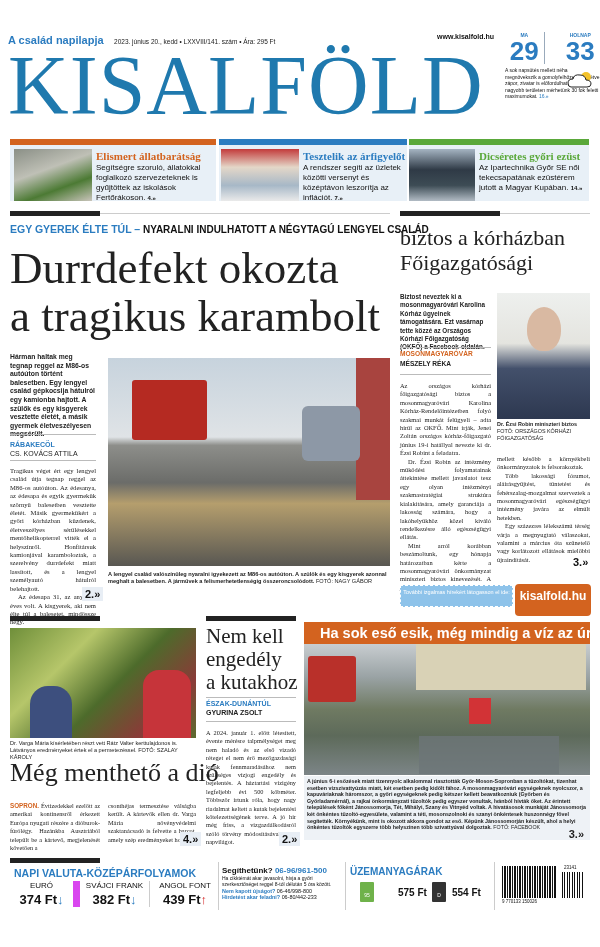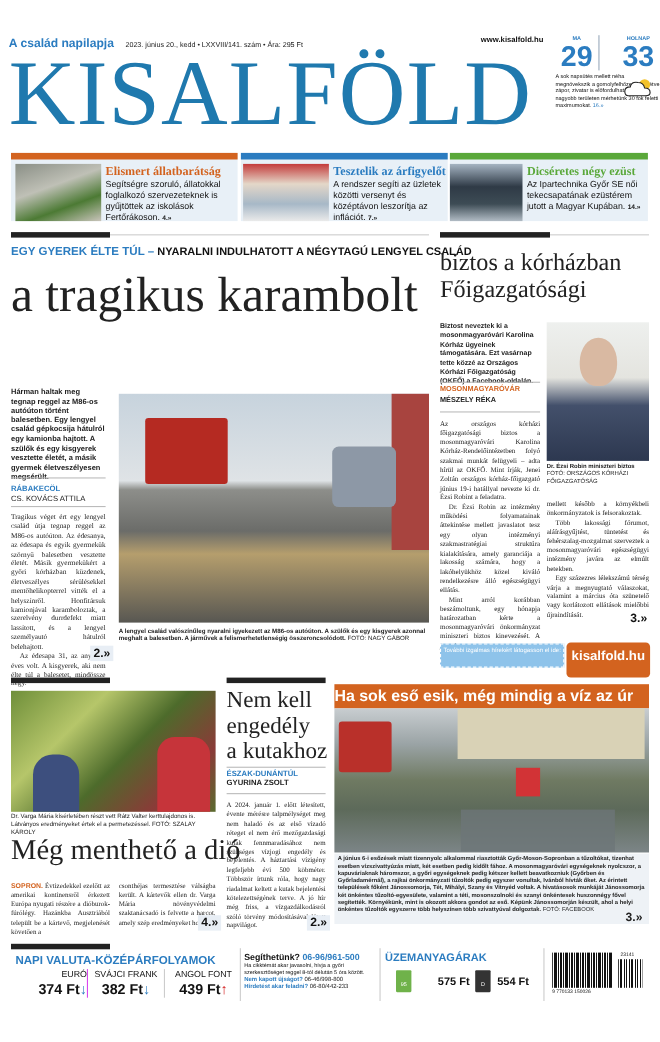--- a/index.html
+++ b/index.html
@@ -74,30 +74,31 @@
 </div>
 <div class="abs teaser" style="left:219px;width:188px;">
   <div class="bar" style="background:#2b7cc0;"></div>
   <div class="photo" style="left:2px;background:linear-gradient(180deg,#c33b3b,#e4d7c8 35%,#a7b8c7 70%,#eaeaea);"></div>
   <div class="t-title" style="color:#2b7cc0;left:84px;">Tesztelik az árfigyelőt</div>
   <div class="t-text" style="left:84px;"><span>A rendszer segíti az üzletek közötti versenyt és középtávon leszorítja az inflációt.</span> <b style="font-size:6px">7.»</b></div>
 </div>
 <div class="abs teaser" style="left:409px;width:180px;">
   <div class="bar" style="background:#5aa83a;"></div>
   <div class="photo" style="left:0;width:66px;background:linear-gradient(180deg,#a5b4c2,#2f3a46 40%,#3d4c55 70%,#b1bbc4);"></div>
-  <div class="t-title" style="color:#5aa83a;left:70px;">Dicséretes négy ezüst</div>
+  <div class="t-title" style="color:#5aa83a;left:70px;">Dicséretes győri ezüst</div>
   <div class="t-text" style="left:70px;"><span>Az Ipartechnika Győr SE női tekecsapatának ezüstérem jutott a Magyar Kupában.</span> <b style="font-size:6px">14.»</b></div>
 </div>
 
 <div class="abs rule" style="left:10px;top:211px;width:90px;"></div>
 <div class="abs hr" style="left:100px;top:213px;width:290px;background:#ccc;"></div>
 <div class="abs kicker" style="left:10px;top:223px;width:385px;white-space:nowrap;">
   <span class="blue">EGY GYEREK ÉLTE TÚL –</span><span style="font-size:10px;"> NYARALNI INDULHATOTT A NÉGYTAGÚ LENGYEL CSALÁD</span>
 </div>
 <div class="abs headline" style="left:10px;top:244px;font-size:45px;line-height:48px;white-space:nowrap;">
+  <div>Durrdefekt okozta</div>
   <div>a tragikus karambolt</div>
 </div>
 
 <div class="abs lead" style="left:10px;top:353px;width:86px;">Hárman haltak meg tegnap reggel az M86-os autóúton történt balesetben. Egy lengyel család gépkocsija hátulról egy kamionba hajtott. A szülők és egy kisgyerek vesztette életét, a másik gyermek életveszélyesen megsérült.</div>
 <div class="abs hr" style="left:10px;top:434px;width:86px;"></div>
 <div class="abs byline-loc" style="left:10px;top:441px;">RÁBAKECÖL</div>
 <div class="abs byline-name" style="left:10px;top:450px;">CS. KOVÁCS ATTILA</div>
 <div class="abs hr" style="left:10px;top:460px;width:86px;"></div>
 <div class="abs body" style="left:10px;top:467px;width:86px;">
   <p>Tragikus véget ért egy lengyel család útja tegnap reggel az M86-os autóúton. Az édesanya, az édesapa és egyik gyermekük szörnyű balesetben vesztette életét. Másik gyermekükért a győri kórházban küzdenek, életveszélyes sérülésekkel mentőhelikopterrel vitték el a helyszínről. Honfitársuk kamionjával karamboloztak, a szerelvény durrdefekt miatt lassított, és a lengyel személyautó hátulról belehajtott.</p>
@@ -168,36 +169,36 @@
   <div>engedély</div>
   <div>a kutakhoz</div>
 </div>
 <div class="abs hr" style="left:206px;top:697px;width:90px;"></div>
 <div class="abs byline-loc" style="left:206px;top:700px;">ÉSZAK-DUNÁNTÚL</div>
 <div class="abs byline-name" style="left:206px;top:709px;font-weight:bold;">GYURINA ZSOLT</div>
 <div class="abs hr" style="left:206px;top:721px;width:90px;"></div>
 <div class="abs body" style="left:206px;top:729px;width:90px;font-size:6.3px;">A 2024. január 1. előtt létesített, évente mérésre talpmélységet meg nem haladó és az első vízadó réteget el nem érő mezőgazdasági kutak fennmaradásához nem szükséges vízjogi engedély és bejelentés. A háztartási vízigény legfeljebb évi 500 köbméter. Többször írtunk róla, hogy nagy riadalmat keltett a kutak bejelentési kötelezettségének terve. A jó hír még friss, a vízgazdálkodásról szóló törvény módosításával látott napvilágot.</div>
 <div class="abs pageref" style="left:279px;top:832px;">2.»</div>
 
-<div class="abs box-orange" style="left:304px;top:622px;width:286px;height:22px;font-weight:bold;font-size:14.5px;line-height:22px;padding-left:0;white-space:nowrap;">Ha sok eső esik, még mindig a víz az úr</div>
+<div class="abs box-orange" style="left:304px;top:622px;width:286px;height:22px;font-weight:bold;font-size:14.5px;line-height:22px;padding-left:16px;white-space:nowrap;">Ha sok eső esik, még mindig a víz az úr</div>
 <div class="abs photo-flood" style="left:304px;top:644px;width:286px;height:131px;">
   <div style="position:absolute;left:4px;top:12px;width:48px;height:46px;background:#b9302a;border-radius:3px;"></div>
   <div style="position:absolute;left:112px;top:0;width:170px;height:46px;background:#d9d2b6;"></div>
   <div style="position:absolute;left:165px;top:54px;width:22px;height:26px;background:#d23336;"></div>
   <div style="position:absolute;left:115px;top:92px;width:140px;height:38px;background:#6d7578;opacity:.8;"></div>
 </div>
 <div class="abs" style="left:304px;top:776px;width:286px;height:64px;background:#eef2f6;padding:2px 3px;font-size:5.3px;line-height:6.6px;font-weight:bold;color:#222;">
   <span>A június 6-i esőzések miatt tizennyolc alkalommal riasztották Győr-Moson-Sopronban a tűzoltókat, tizenhat esetben vízszivattyúzás miatt, két esetben pedig kidőlt fához. A mosonmagyaróvári egységeknek nyolcszor, a kapuváriaknak háromszor, a győri egységeknek pedig kétszer kellett beavatkozniuk (Győrben és Győrladamérnál), a rajkai önkormányzati tűzoltók pedig egyszer vonultak, Ivánból hívták őket. Az érintett települések főként Jánossomorja, Tét, Mihályi, Szany és Vitnyéd voltak. A hivatásosok munkáját Jánossomorja két önkéntes tűzoltó-egyesülete, valamint a téti, mosonszolnoki és szanyi önkéntesek huszonnégy fővel segítették. Környékünk, mint is okozott akkora gondot az eső. Képünk Jánossomorján készült, ahol a helyi önkéntes tűzoltók egyszerre több helyszínen több szivattyúval dolgoztak.</span> <span style="font-weight:normal">FOTÓ: FACEBOOK</span>
   <span style="position:absolute;right:6px;bottom:2px;font-size:11px;">3.»</span>
 </div>
 
 <div class="abs rule" style="left:10px;top:858px;width:90px;"></div>
 <div class="abs fx" style="left:14px;top:867px;font-size:10.5px;">NAPI VALUTA-KÖZÉPÁRFOLYAMOK</div>
 <div class="abs" style="left:10px;top:881px;width:210px;display:flex;">
-  <div style="width:70px;text-align:right;border-right:1px solid #d946ef;">
+  <div style="width:70px;text-align:center;border-right:7px solid #d946ef;">
     <div style="font-size:8px;">EURÓ</div>
     <div style="font-size:13px;font-weight:bold;margin-top:2px;"><span>374 Ft</span><span style="color:#2b7cc0">↓</span></div>
   </div>
   <div style="width:70px;text-align:center;border-right:1px solid #ccc;">
     <div style="font-size:8px;">SVÁJCI FRANK</div>
     <div style="font-size:13px;font-weight:bold;margin-top:2px;"><span>382 Ft</span><span style="color:#2b7cc0">↓</span></div>
   </div>
   <div style="width:70px;text-align:center;">
     <div style="font-size:8px;">ANGOL FONT</div>
     <div style="font-size:13px;font-weight:bold;margin-top:2px;"><span>439 Ft</span><span style="color:#d42020">↑</span></div>

